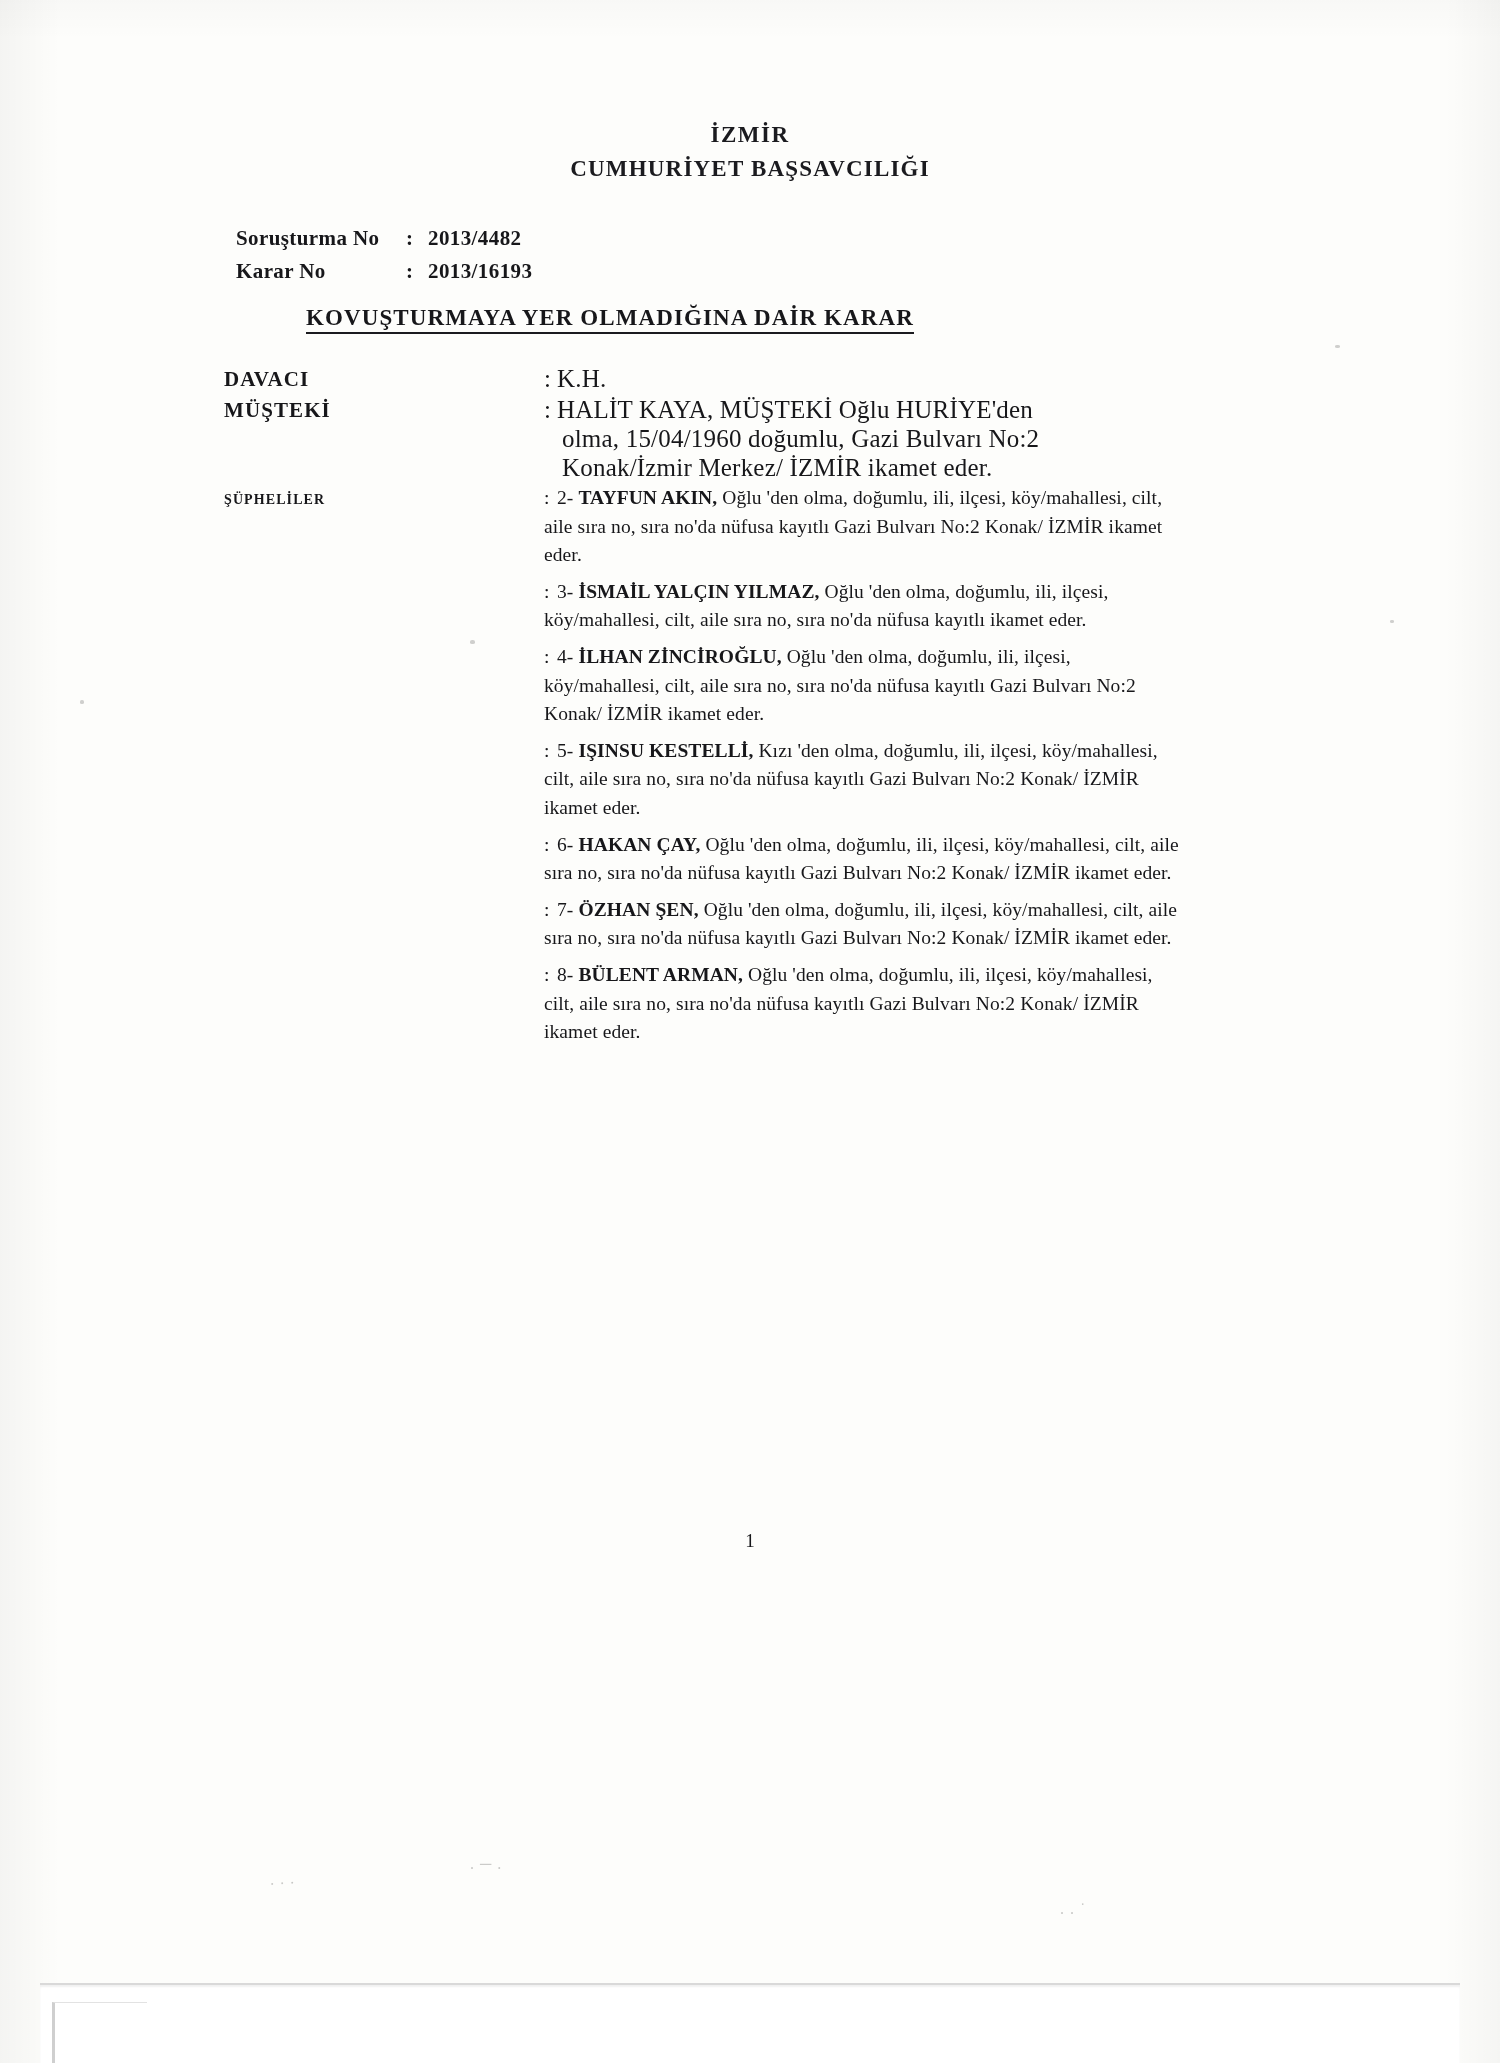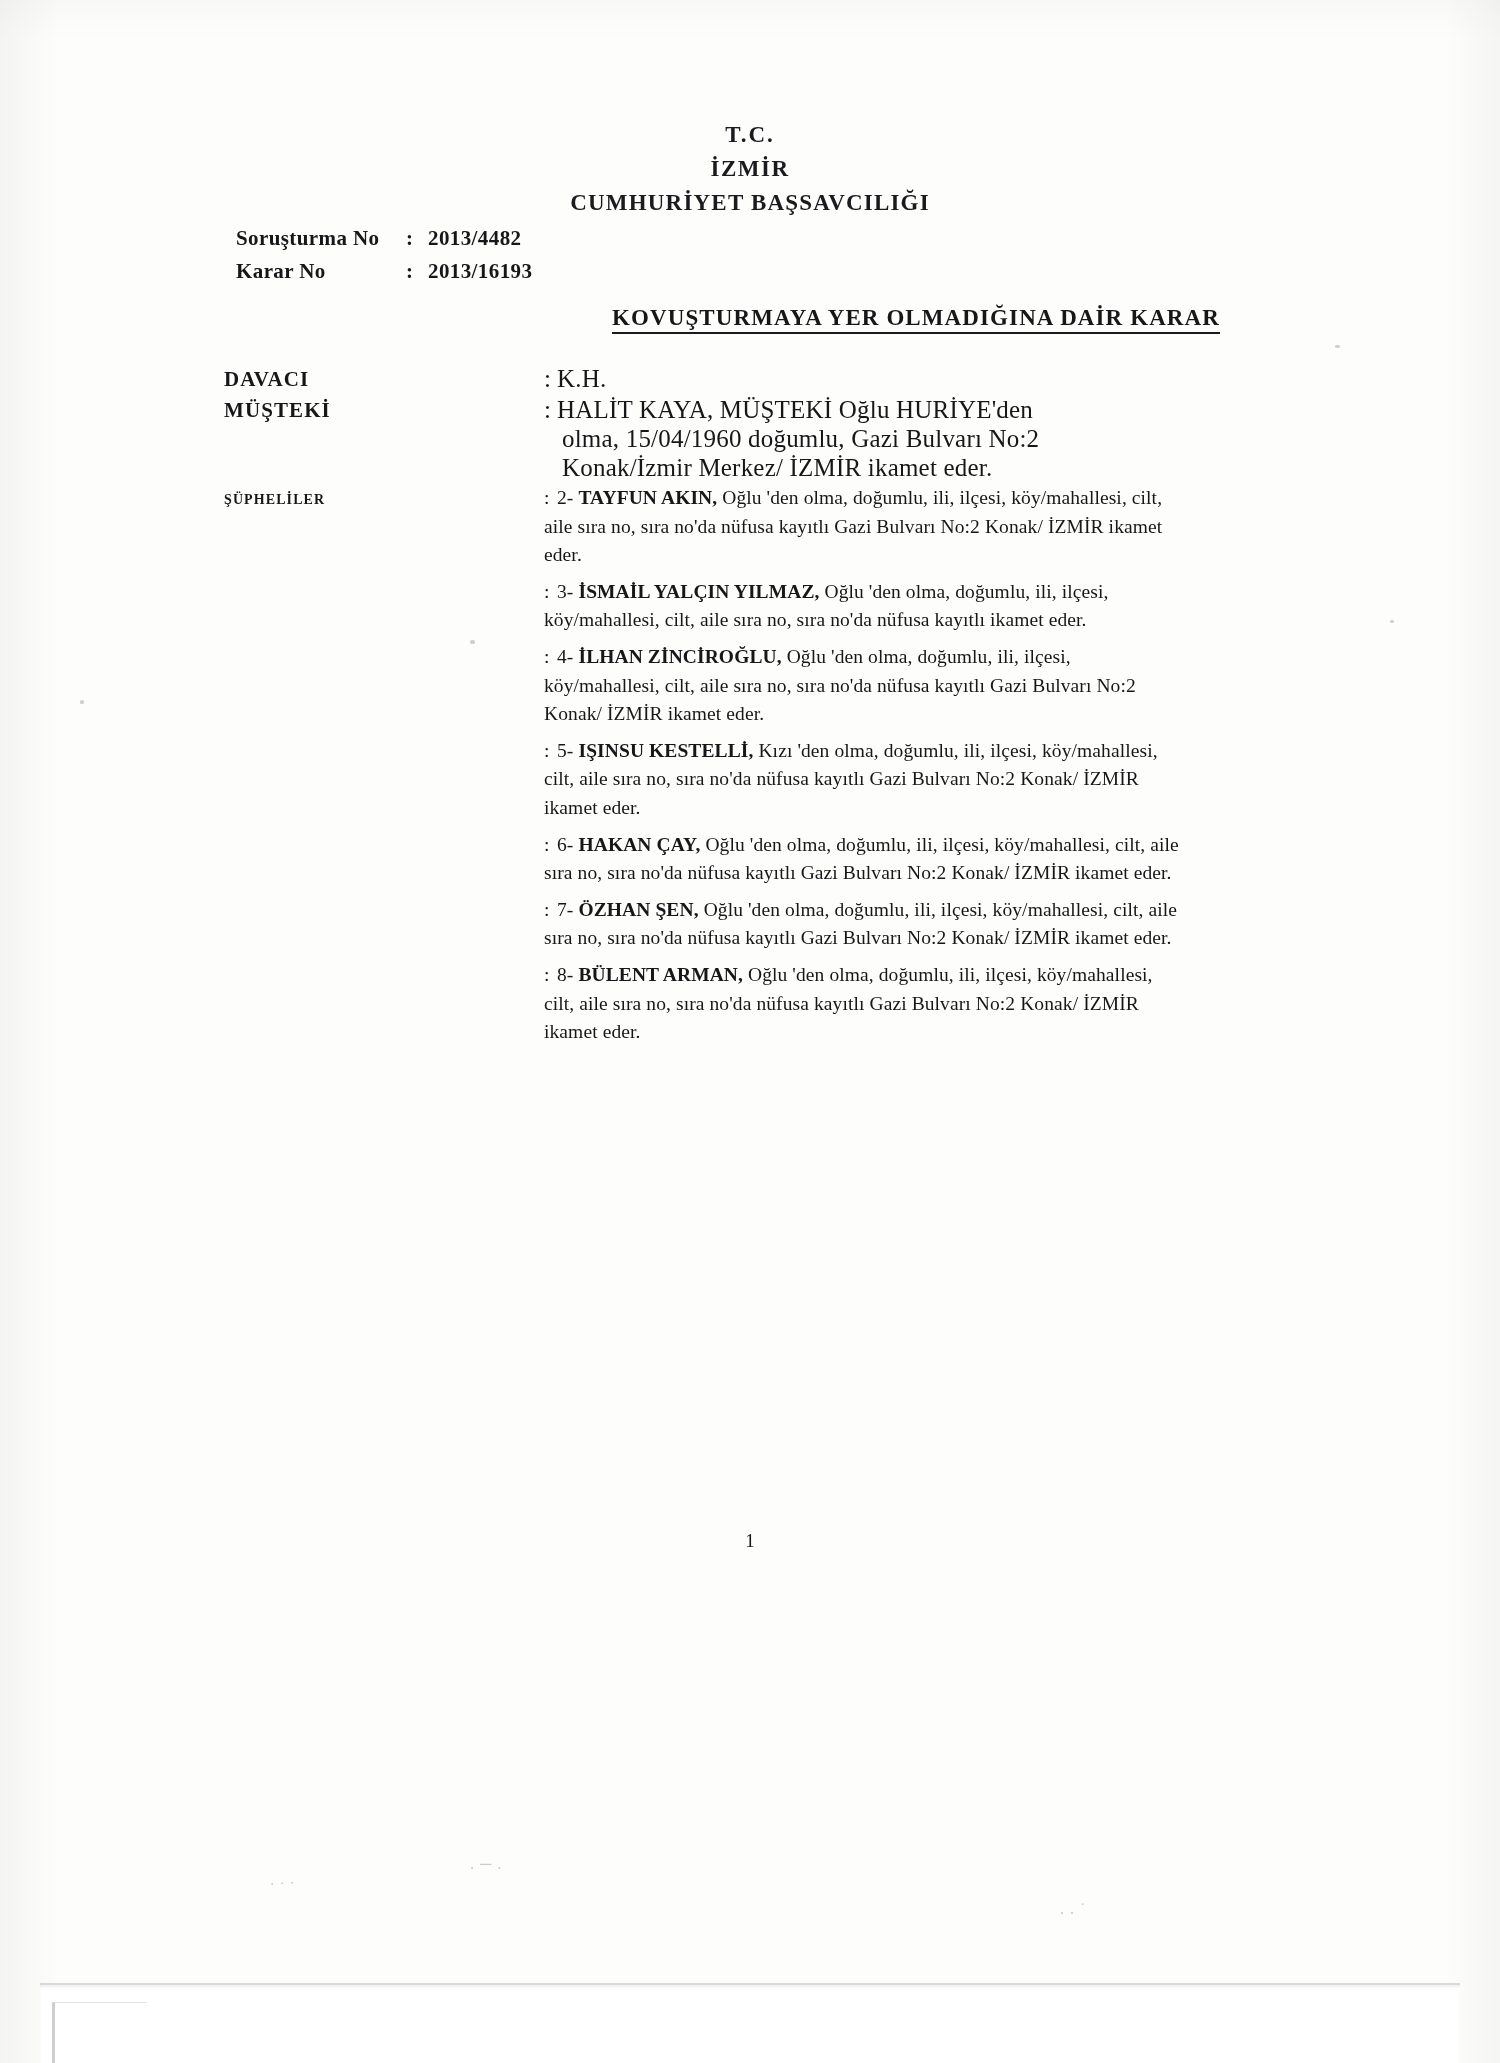--- a/index.html
+++ b/index.html
@@ -78,21 +78,21 @@
   .case-row { display: flex; }
   .case-label { width: 170px; }
   .case-sep { width: 22px; }
   .case-value { }
 
   .doc-title {
     position: absolute;
     top: 305px;
     left: 0;
     width: 1220px;
-    text-align: right;
+    text-align: center;
   }
   .doc-title span {
     font-size: 23px;
     font-weight: 700;
     letter-spacing: 1.1px;
     border-bottom: 2px solid #1b1b1f;
     padding-bottom: 2px;
   }
 
   .party-section {
@@ -189,21 +189,20 @@
   }
 </style>
 </head>
 <body>
 
 <div class="page">
 
   <div class="scan-tint"></div>
 
   <div class="header">
-    <div class="line tc">T.C.</div>
     <div class="line city">İZMİR</div>
     <div class="line office">CUMHURİYET BAŞSAVCILIĞI</div>
   </div>
 
   <div class="case-block">
     <div class="case-row">
       <div class="case-label">Soruşturma No</div>
       <div class="case-sep">:</div>
       <div class="case-value">2013/4482</div>
     </div>

